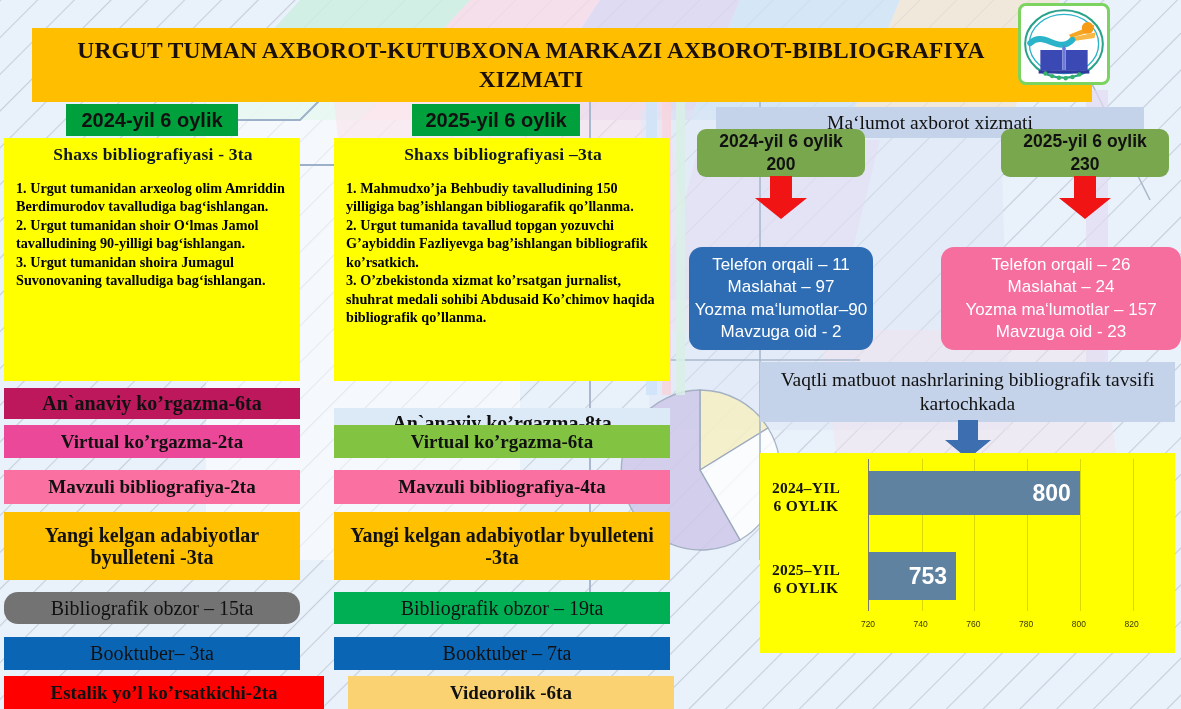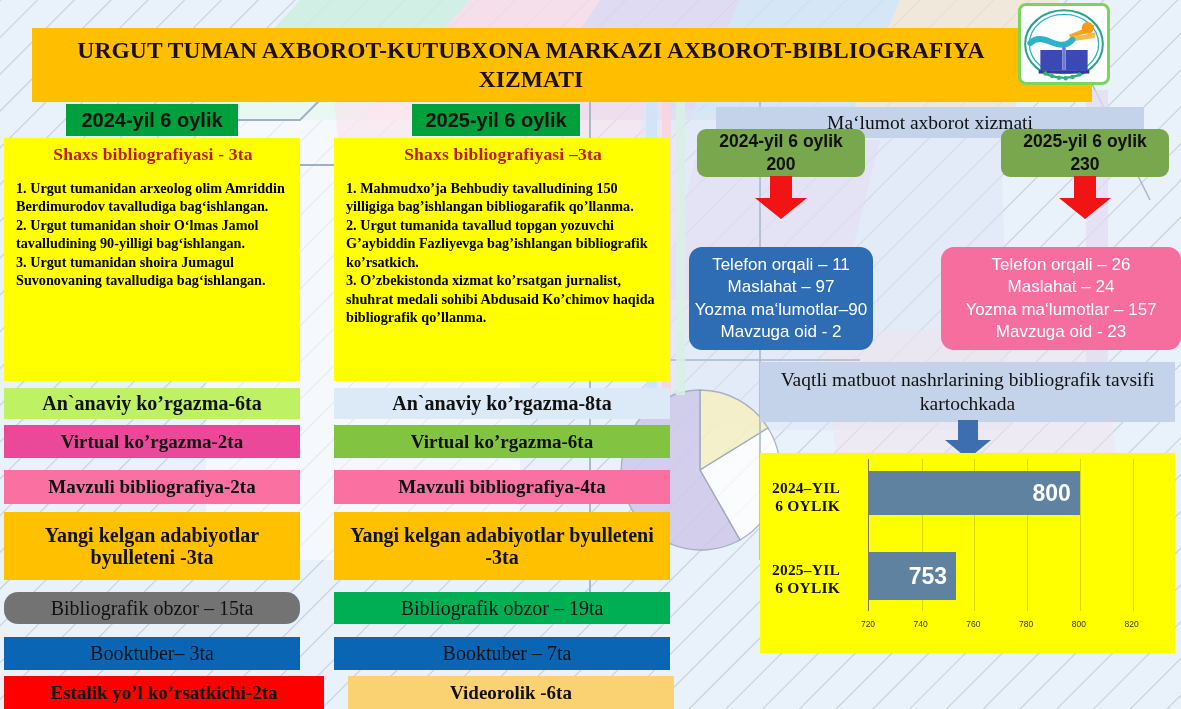--- a/index.html
+++ b/index.html
@@ -68,21 +68,21 @@
     position: absolute;
     background: #FFFF00;
     z-index: 5;
     padding: 6px 10px 6px 12px;
   }
   .yellow-card .hdr {
     text-align: center;
     font-family: "Liberation Serif", serif;
     font-weight: bold;
     font-size: 17.5px;
-    color: #b91c1c;
+    color: #0f172a;
     margin-bottom: 14px;
     letter-spacing:.2px;
   }
   .yellow-card .body {
     font-family: "Liberation Serif", serif;
     font-weight: bold;
     font-size: 14.2px;
     line-height: 1.30;
     color: #000;
   }
@@ -151,21 +151,21 @@
     background:#FFFF00;
     z-index:5;
   }
   .chart-inner { position:relative; width:100%; height:100%; }
   .cat-label {
     position:absolute;
     font-family:"Liberation Serif", serif;
     font-weight:bold;
     font-size:15.5px;
     color:#111;
-    text-align:right;
+    text-align:center;
     line-height:1.18;
     letter-spacing:.2px;
   }
   .plot {
     position:absolute;
     left:108px; top:6px;
     width:290px; height:152px;
     border-left:1.5px solid #777;
   }
   .gridline { position:absolute; top:0; bottom:0; width:1px; background:#d9d900; }
@@ -274,21 +274,21 @@
     <span>2024-yil 6 oylik</span>
   </div>
 
   <div class="yellow-card" style="left:4px; top:138px; width:296px; height:243px;">
     <div class="hdr">Shaxs bibliografiyasi  - 3ta</div>
     <div class="body" style="white-space:pre-line;">1. Urgut tumanidan arxeolog olim Amriddin Berdimurodov tavalludiga bag‘ishlangan.
 2. Urgut tumanidan shoir O‘lmas Jamol tavalludining 90-yilligi bag‘ishlangan.
 3. Urgut tumanidan shoira Jumagul Suvonovaning tavalludiga bag‘ishlangan.</div>
   </div>
 
-  <div class="stat thin" style="left:4px; top:388px; width:296px; height:31px; background:#bef264; font-weight:bold;">
+  <div class="stat thin" style="left:4px; top:388px; width:296px; height:31px; background:#be185d; font-weight:bold;">
     <span>An`anaviy  ko’rgazma-6ta</span>
   </div>
   <div class="stat" style="left:4px; top:425px; width:296px; height:33px; background:#ec4899;">
     <span>Virtual  ko’rgazma-2ta</span>
   </div>
   <div class="stat" style="left:4px; top:470px; width:296px; height:34px; background:#FA70A0;">
     <span>Mavzuli  bibliografiya-2ta</span>
   </div>
   <div class="stat two-line" style="left:4px; top:512px; width:296px; height:68px; background:#FFC000;">
     <span>Yangi kelgan adabiyotlar byulleteni -3ta</span>
@@ -307,21 +307,21 @@
     <span>2025-yil 6 oylik</span>
   </div>
 
   <div class="yellow-card" style="left:334px; top:138px; width:336px; height:243px;">
     <div class="hdr">Shaxs bibliografiyasi  –3ta</div>
     <div class="body" style="white-space:pre-line;">1. Mahmudxo’ja Behbudiy tavalludining 150 yilligiga bag’ishlangan bibliogarafik qo’llanma.
 2. Urgut tumanida tavallud topgan yozuvchi G’aybiddin Fazliyevga bag’ishlangan bibliografik ko’rsatkich.
 3. O’zbekistonda xizmat ko’rsatgan jurnalist, shuhrat medali sohibi Abdusaid Ko’chimov haqida bibliografik qo’llanma.</div>
   </div>
 
-  <div class="stat thin" style="left:334px; top:388px; width:336px; height:31px; background:#DCE9F7; font-weight:bold;">
+  <div class="stat thin" style="left:334px; top:408px; width:336px; height:31px; background:#DCE9F7; font-weight:bold;">
     <span>An`anaviy  ko’rgazma-8ta</span>
   </div>
   <div class="stat" style="left:334px; top:425px; width:336px; height:33px; background:#82C342;">
     <span>Virtual  ko’rgazma-6ta</span>
   </div>
   <div class="stat" style="left:334px; top:470px; width:336px; height:34px; background:#FA70A0;">
     <span>Mavzuli bibliografiya-4ta</span>
   </div>
   <div class="stat two-line" style="left:334px; top:512px; width:336px; height:68px; background:#FFC000;">
     <span>Yangi kelgan adabiyotlar byulleteni -3ta</span>

